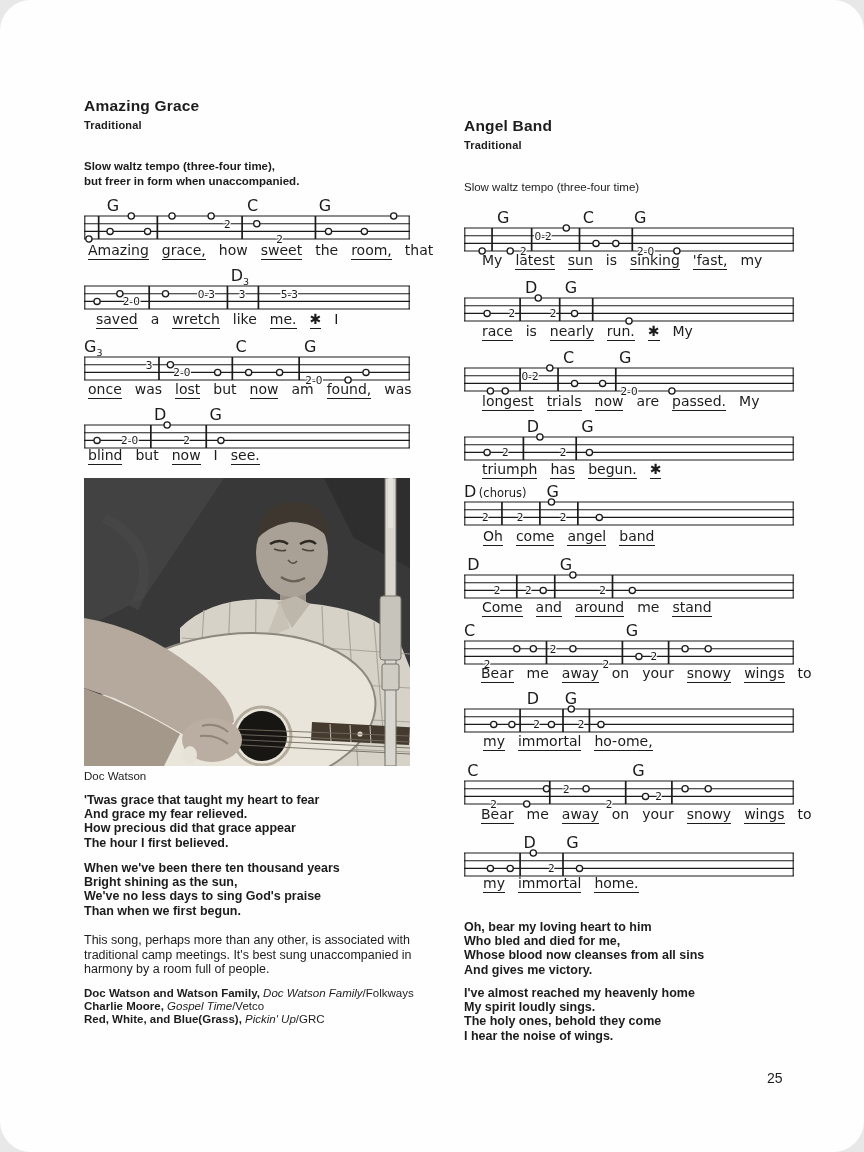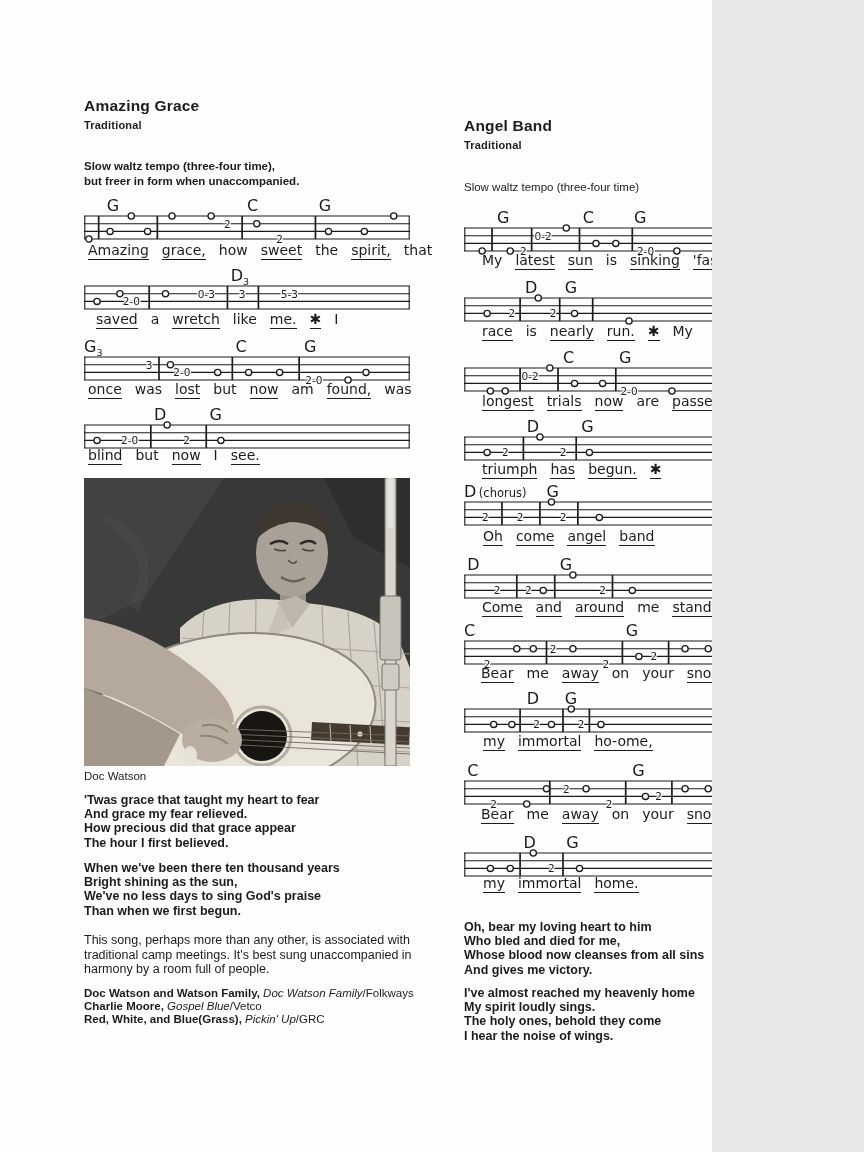--- a/index.html
+++ b/index.html
@@ -1,17 +1,17 @@
 <!DOCTYPE html>
 <html><head>
 <meta charset="utf-8">
 <style>
   html,body{margin:0;padding:0;background:#e8e8e8;}
-  .page{position:relative;width:712px;height:1152px;background:#fefefe;overflow:hidden;
-        font-family:"Liberation Sans",sans-serif;color:#1c1c1c;}
+  .page{position:relative;width:864px;height:1152px;background:#fefefe;overflow:hidden;
+        font-family:"Liberation Sans",sans-serif;color:#1c1c1c;border-radius:31px;}
   .col{position:absolute;top:0;height:1152px;}
   .abs{position:absolute;left:0;}
   .title{font-size:15.5px;font-weight:bold;letter-spacing:.2px;}
   .credit{font-size:11px;font-weight:bold;letter-spacing:.2px;}
   .tempo{font-size:11.5px;line-height:14.5px;}
   .lyrics{display:flex;gap:13px;font-family:"DejaVu Sans",sans-serif;font-size:14px;white-space:nowrap;}
   .lyrics span{display:inline-block;}
   .lyrics .u{border-bottom:1.6px solid #1c1c1c;padding-bottom:1px;}
   .caption{font-size:11.5px;}
   .verse div{font-size:12.5px;font-weight:bold;line-height:14.2px;}
@@ -69,21 +69,21 @@
             <circle cx="280.36" cy="35.4" r="3.1" fill="#fdfdfd" stroke="#1b1b1b" stroke-width="1.3"></circle>
             <circle cx="309.7" cy="20" r="3.1" fill="#fdfdfd" stroke="#1b1b1b" stroke-width="1.3"></circle>
           </g>
         </svg></div>
     <div class="abs lyrics" style="top:242px;left:4px;">
         <span class="u">Amazing</span>
         <span class="u">grace,</span>
         <span>how</span>
         <span class="u">sweet</span>
         <span>the</span>
-        <span class="u">spirit,</span>
+        <span class="u">room,</span>
         <span>that</span>
       </div>
 
     <div class="abs" style="top:266px;"><svg width="326" height="50">
           <g stroke="#1b1b1b" stroke-width="1.1">
             <line x1="0" y1="20" x2="326" y2="20"></line>
             <line x1="0" y1="27.7" x2="326" y2="27.7"></line>
             <line x1="0" y1="35.4" x2="326" y2="35.4"></line>
             <line x1="0" y1="43" x2="326" y2="43"></line>
             <line x1="0.8" y1="20" x2="0.8" y2="43"></line>
@@ -272,21 +272,21 @@
       <div>When we've been there ten thousand years</div>
       <div>Bright shining as the sun,</div>
       <div>We've no less days to sing God's praise</div>
       <div>Than when we first begun.</div>
     </div>
 
     <div class="abs para" style="top:933px;">This song, perhaps more than any other, is associated with traditional camp meetings. It's best sung unaccompanied in harmony by a room full of people.</div>
 
     <div class="abs disc" style="top:987px;">
       <div><span>Doc Watson and Watson Family,</span><span class="i"> Doc Watson Family</span><span class="r">/Folkways</span></div>
-      <div><span>Charlie Moore,</span><span class="i"> Gospel Blue</span><span class="r">/Vetco</span></div>
+      <div><span>Charlie Moore,</span><span class="i"> Gospel Time</span><span class="r">/Vetco</span></div>
       <div><span>Red, White, and Blue(Grass),</span><span class="i"> Pickin' Up</span><span class="r">/GRC</span></div>
     </div>
   </div>
 
   <div class="col" style="left:464px;width:340px;margin-top:20px;">
     <div class="abs title" style="top:97px;">Angel Band</div>
     <div class="abs credit" style="top:119px;">Traditional</div>
     <div class="abs tempo" style="top:160px;">
       <div>Slow waltz tempo (three-four time)</div>
     </div>

